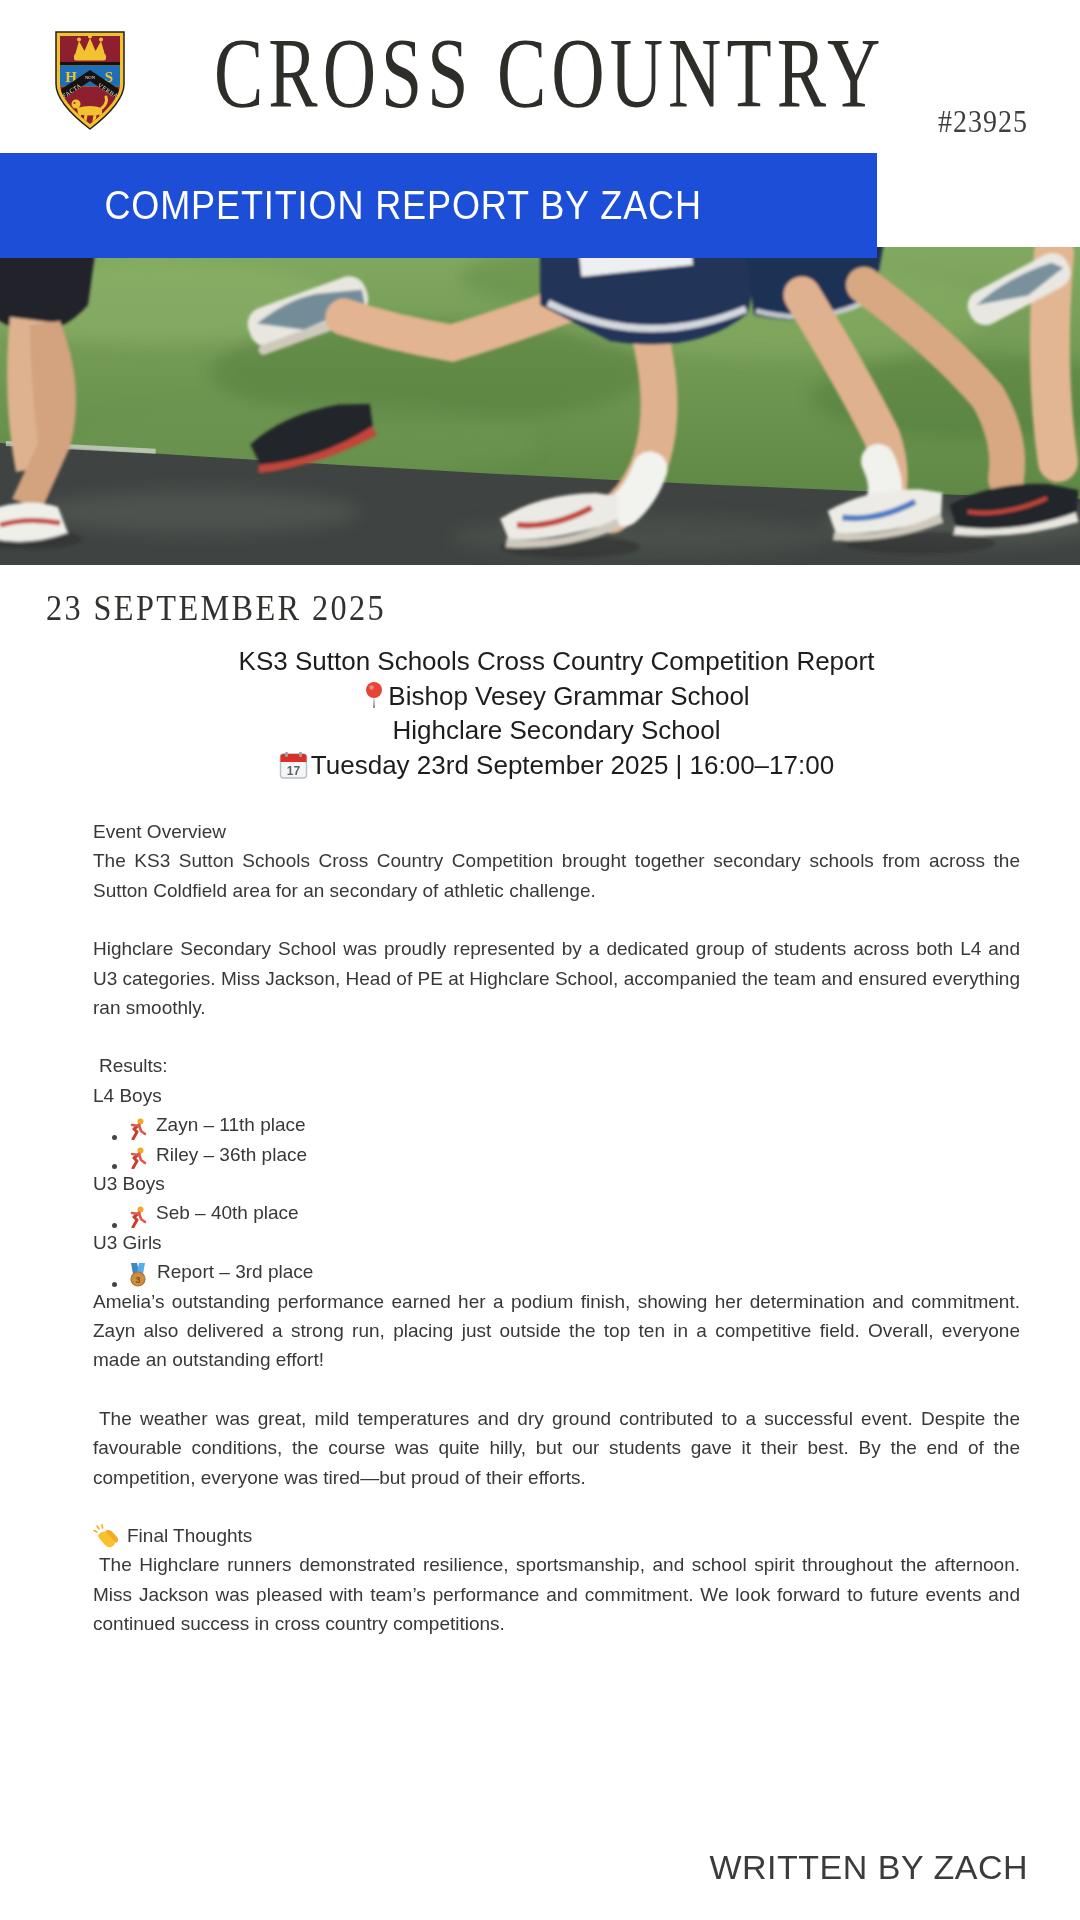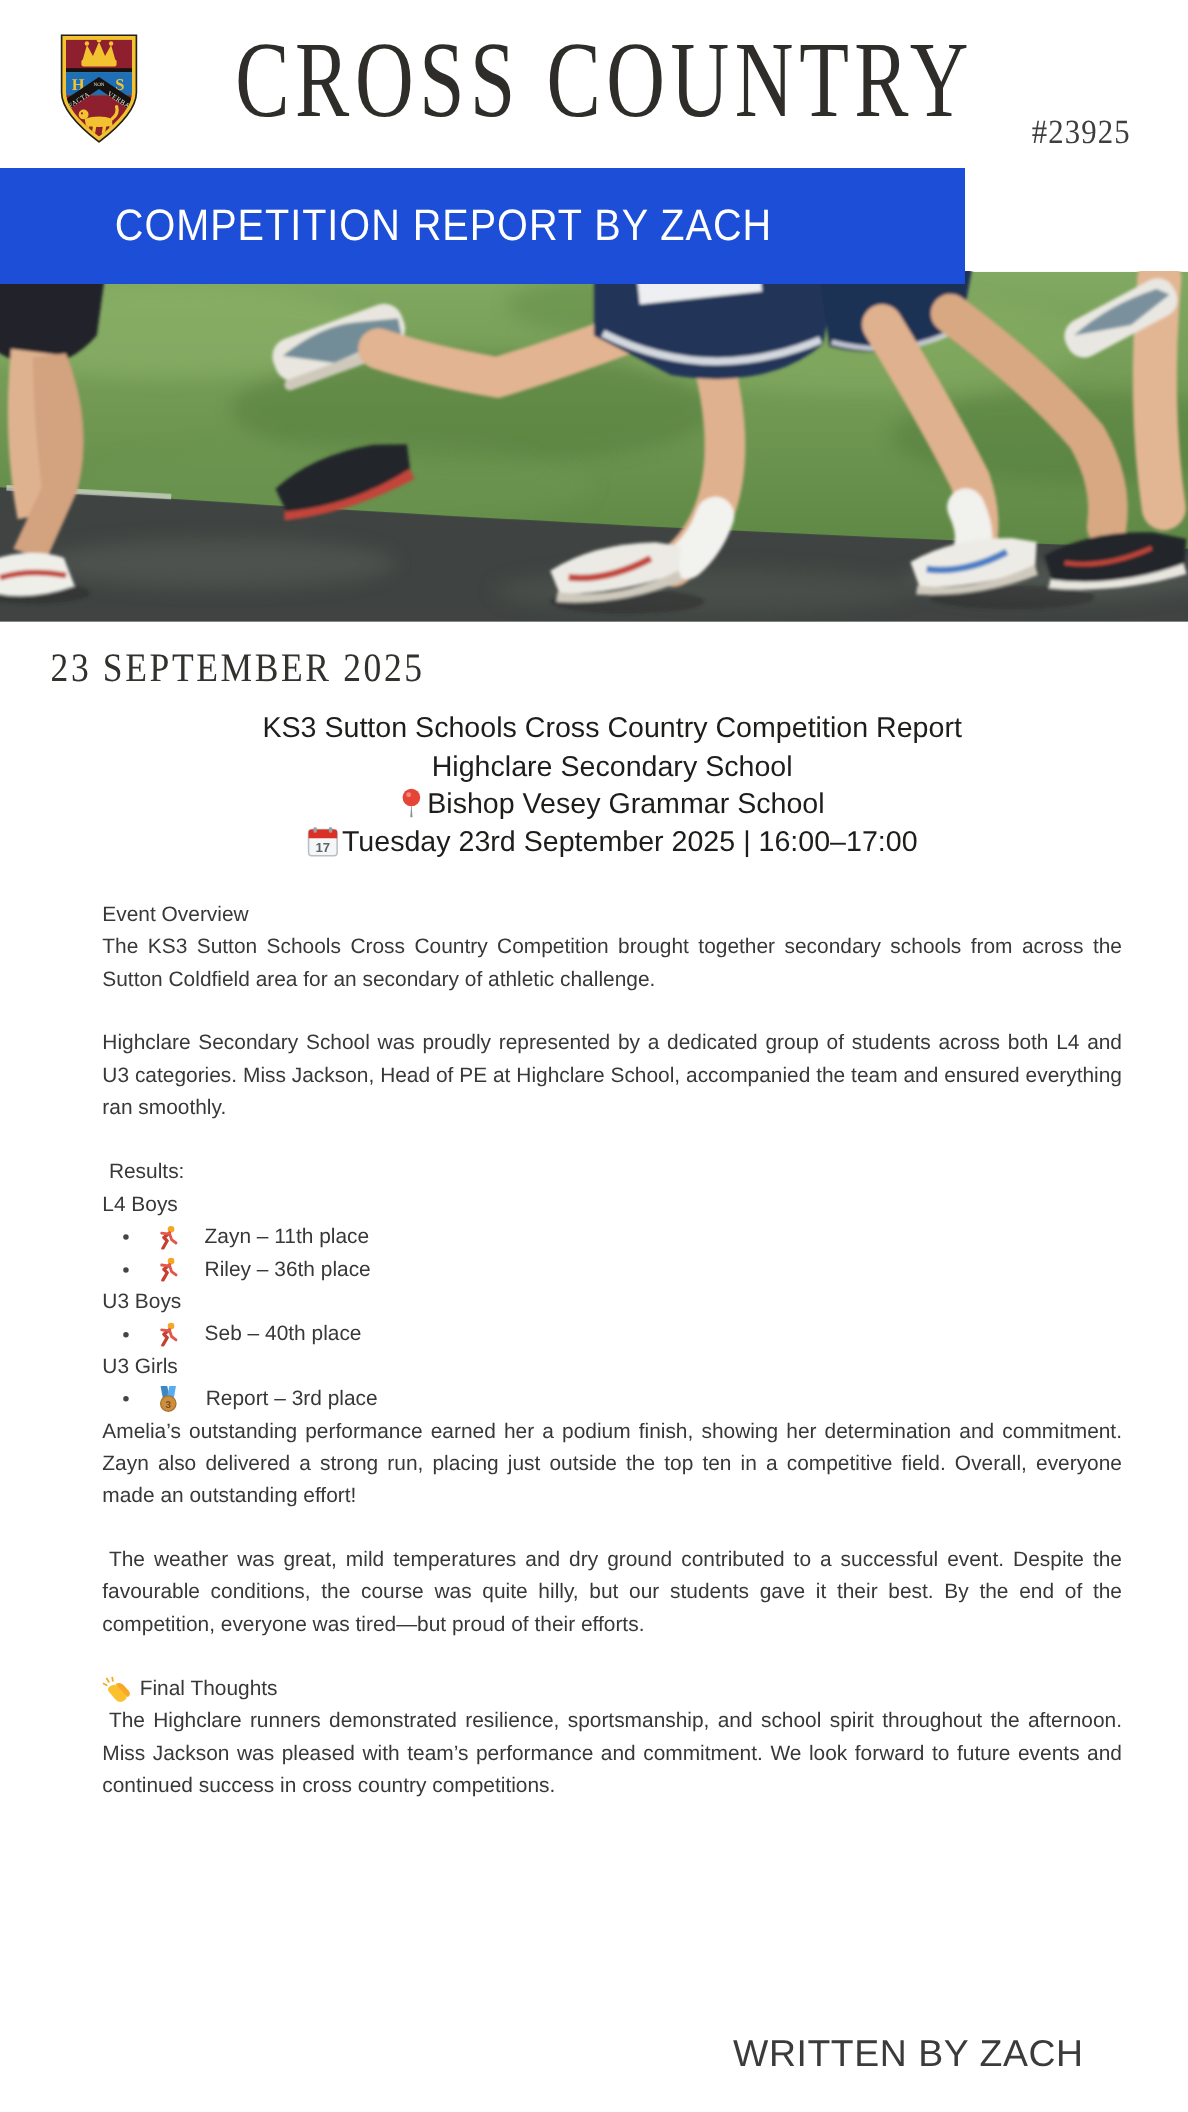--- a/index.html
+++ b/index.html
@@ -32,29 +32,29 @@
         font-size:26px;line-height:34.6px;color:#1d1d1b;}
   .eh-line{display:flex;justify-content:center;align-items:center;gap:3px;white-space:nowrap;}
   .eh-line svg{flex:none;}
 
   
   .body-copy{position:absolute;left:93px;top:817px;width:927px;font-size:19px;
         line-height:29.4px;color:#383838;}
   .body-copy p{margin:0 0 29px;text-align:justify;}
   .plain{margin:0;}
   .indent{text-indent:6px;}
-  .list-row{display:flex;align-items:center;height:29.4px;gap:15px;}
+  .list-row{display:flex;align-items:flex-end;height:29.4px;}
   .bullet{width:5px;height:5px;border-radius:50%;background:#454545;margin:0 11px 0 19px;flex:none;}
   .entry-icon{flex:none;margin-right:9px;}
   .sec-head{display:flex;align-items:center;gap:8px;margin:0;height:29.4px;}
   .sec-head svg{flex:none;}
 
   
   .byline{position:absolute;left:0;top:1848px;width:985px;text-align:right;font-size:34px;
-        letter-spacing:0.5px;color:#3b3b3b;}
+        letter-spacing:0.5px;color:#3b3b3b;padding-left:43px;}
 </style>
 </head>
 <body>
 
 <div class="page">
 
   <svg class="crest" viewBox="0 0 80 104">
     <defs>
       <clipPath id="innerShield">
           <path d="M10,8 H70 V56 Q70,73 40,96 Q10,73 10,56 Z"></path>
@@ -195,29 +195,29 @@
           <path d="M10,12 Q50,2 96,10 L104,20 L60,28 Z" fill="#5E7C8C" opacity="0.8"></path>
         </g>
       </g>
     </g>
   </svg>
 
   <div class="issue-date">23 SEPTEMBER 2025</div>
 
   <div class="event-header">
     <div class="eh-line">KS3 Sutton Schools Cross Country Competition Report</div>
-    <div class="eh-line">Highclare Secondary School</div>
     <div class="eh-line">
       <svg width="22" height="29" viewBox="0 0 22 29">
         <path d="M11,14 L10,27 L12,27 Z" fill="#8A8F94"></path>
         <circle cx="11" cy="9" r="8" fill="#E64437"></circle>
         <circle cx="8.5" cy="6.5" r="2.2" fill="#F08A80"></circle>
       </svg>
         <span>Bishop Vesey Grammar School</span>
     </div>
+    <div class="eh-line">Highclare Secondary School</div>
     <div class="eh-line">
       <svg width="29" height="29" viewBox="0 0 29 29">
         <rect x="1.5" y="3" width="26" height="24" rx="3" fill="#F4F6F7" stroke="#B9BFC6" stroke-width="1.4"></rect>
         <path d="M1.5,6 a3,3 0 0 1 3,-3 h20 a3,3 0 0 1 3,3 v5 h-26 Z" fill="#DA3025"></path>
         <rect x="6" y="1" width="3" height="5" rx="1.2" fill="#9AA0A6"></rect>
         <rect x="20" y="1" width="3" height="5" rx="1.2" fill="#9AA0A6"></rect>
         <text x="14.5" y="23.5" text-anchor="middle" font-size="12" font-weight="bold" font-family="Liberation Sans,sans-serif" fill="#5F6368">17</text>
       </svg>
         <span>Tuesday 23rd September 2025 | 16:00–17:00</span>
     </div>

